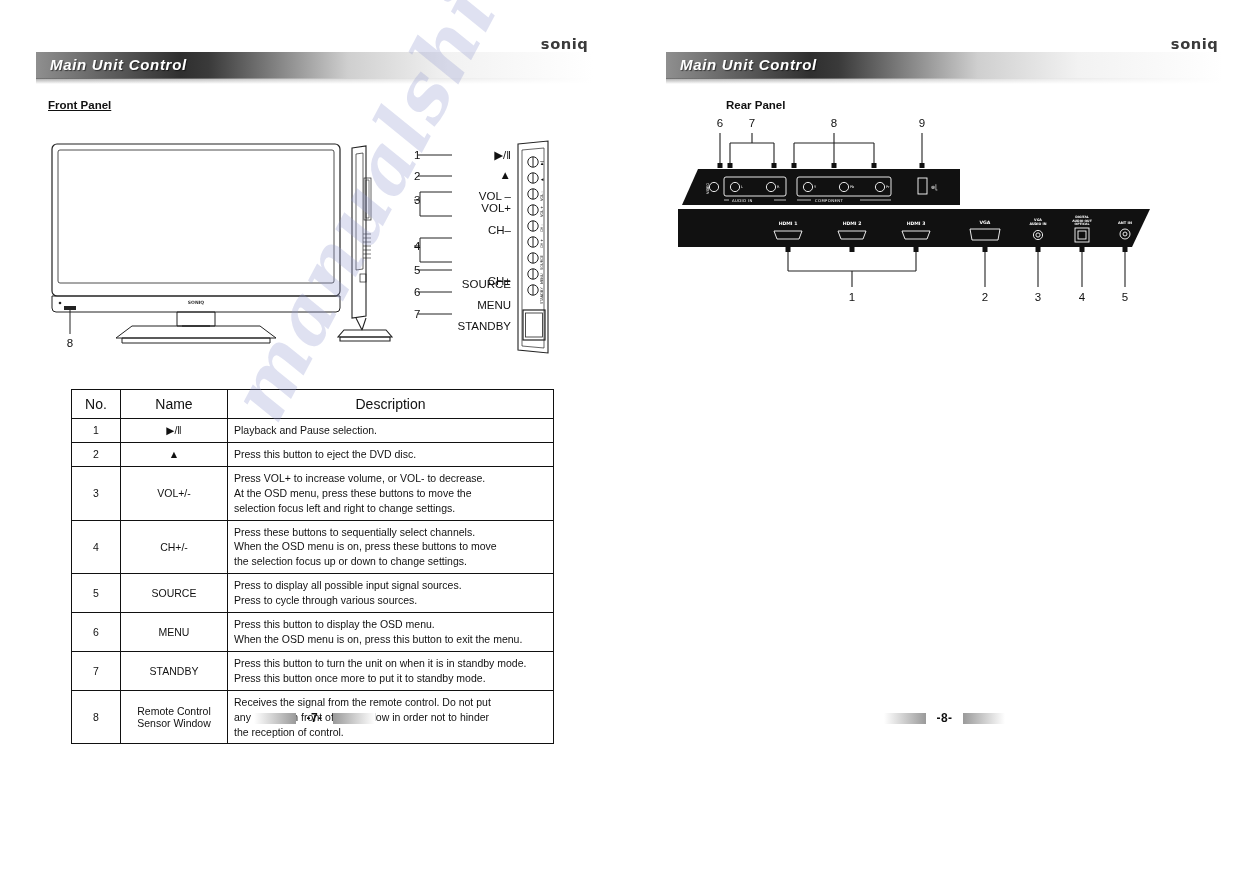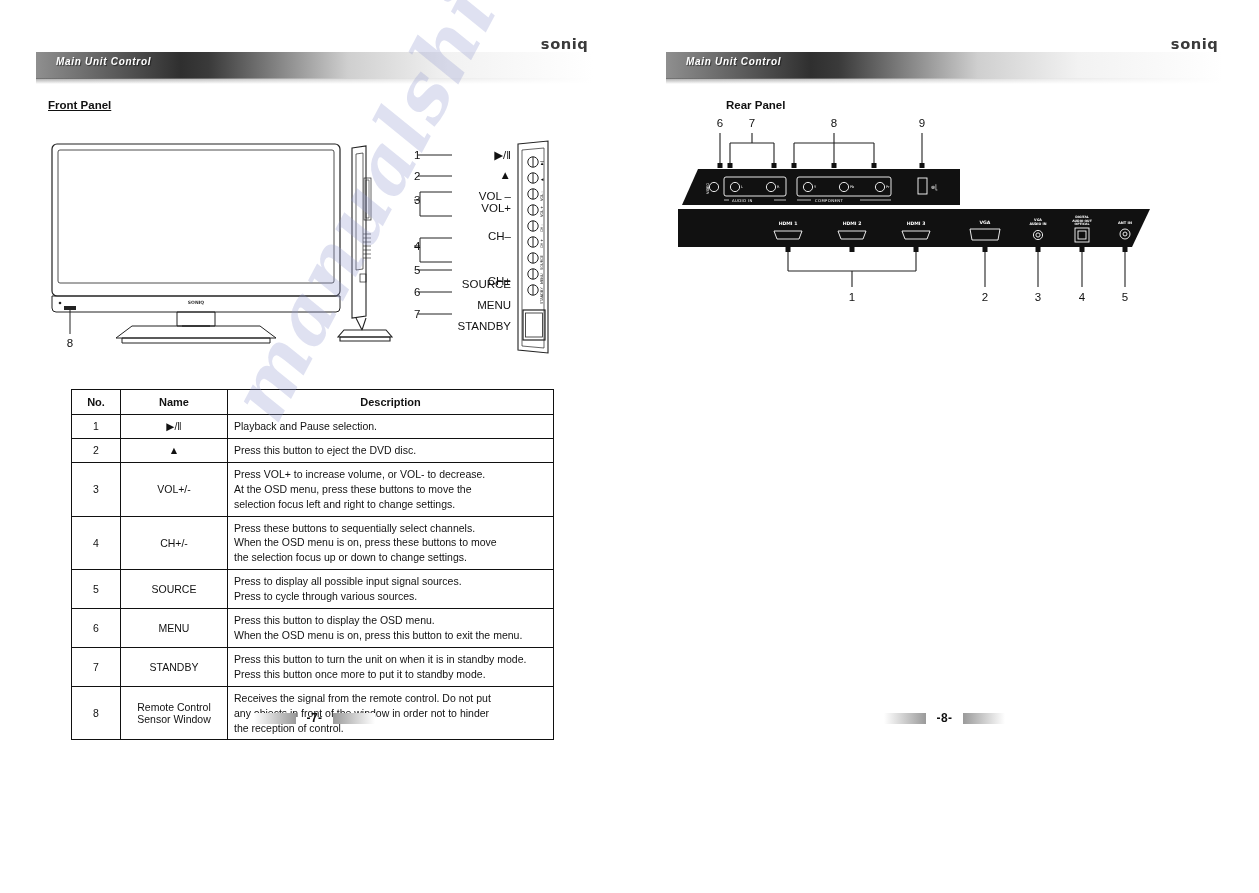--- a/index.html
+++ b/index.html
@@ -48,28 +48,27 @@
     content:"";
     position:absolute;
     left:0; right:0; bottom:-5px; height:6px;
     background: linear-gradient(to right, rgba(255,255,255,0.0) 0%, rgba(255,255,255,0.2) 30%, rgba(255,255,255,0.75) 70%, #fff 100%),
                 linear-gradient(to bottom, rgba(90,90,90,0.55), rgba(255,255,255,0));
   }
   .header-title {
     position: absolute;
     left: 14px;
     top: 4px;
-    font-size: 10px;
+    font-size: 15px;
     font-weight: bold;
     font-style: italic;
     color: #ffffff;
     letter-spacing: 0.7px;
     text-shadow: 1px 1px 1px rgba(0,0,0,0.55);
     white-space: nowrap;
-    margin-left: 6px;
   }
 
   
   .section-title {
     position: absolute;
     font-size: 11.5px;
     font-weight: bold;
     color: #111;
   }
 
@@ -79,23 +78,23 @@
     border-collapse: collapse;
     font-size: 10.5px;
     color: #111;
   }
   table.spec td, table.spec th {
     border: 1px solid #111;
     padding: 4px 6px;
     vertical-align: middle;
   }
   table.spec th {
-    font-weight: bold;
+    font-weight: normal;
     text-align: center;
-    font-size: 11px;
+    font-size: 14px;
     padding: 6px 4px;
   }
   td.col-no   { text-align: center; }
   td.col-name { text-align: center; white-space: pre-line; }
   td.col-desc { text-align: left; white-space: pre-line; line-height: 1.42; }
 
   
   #front-table { left: 71px; top: 389px; width: 483px; }
   #front-table .col-no   { width: 36px; }
   #front-table .col-name { width: 94px; }
@@ -231,21 +230,21 @@
   <div class="num-label" style="left:414px; top:240px;">4</div>
   <div class="num-label" style="left:414px; top:264px;">5</div>
   <div class="num-label" style="left:414px; top:286px;">6</div>
   <div class="num-label" style="left:414px; top:308px;">7</div>
 
   <div class="ctl-list">
     <div class="ctl-row" style="top:2px;">▶/‖</div>
     <div class="ctl-row" style="top:23px;">▲</div>
     <div class="ctl-row" style="top:44px;">VOL –</div>
     <div class="ctl-row" style="top:56px;">VOL+</div>
-    <div class="ctl-row" style="top:84px;">CH–</div>
+    <div class="ctl-row" style="top:78px;">CH–</div>
     <div class="ctl-row" style="top:129px;padding-left:30px;">CH+</div>
     <div class="ctl-row" style="top:132px;">SOURCE</div>
     <div class="ctl-row" style="top:153px;">MENU</div>
     <div class="ctl-row" style="top:174px;">STANDBY</div>
   </div>
 
   <svg class="diagram" style="left:512px; top:138px;" width="44" height="220" viewBox="0 0 44 220">
     <g fill="none" stroke="#222" stroke-width="1.1">
       <path d="M6 6 l30 -3 v212 l-30 -3 z"></path>
       <path d="M10 12 l22 -2 v200 l-22 -2 z" stroke-width="0.7"></path>

